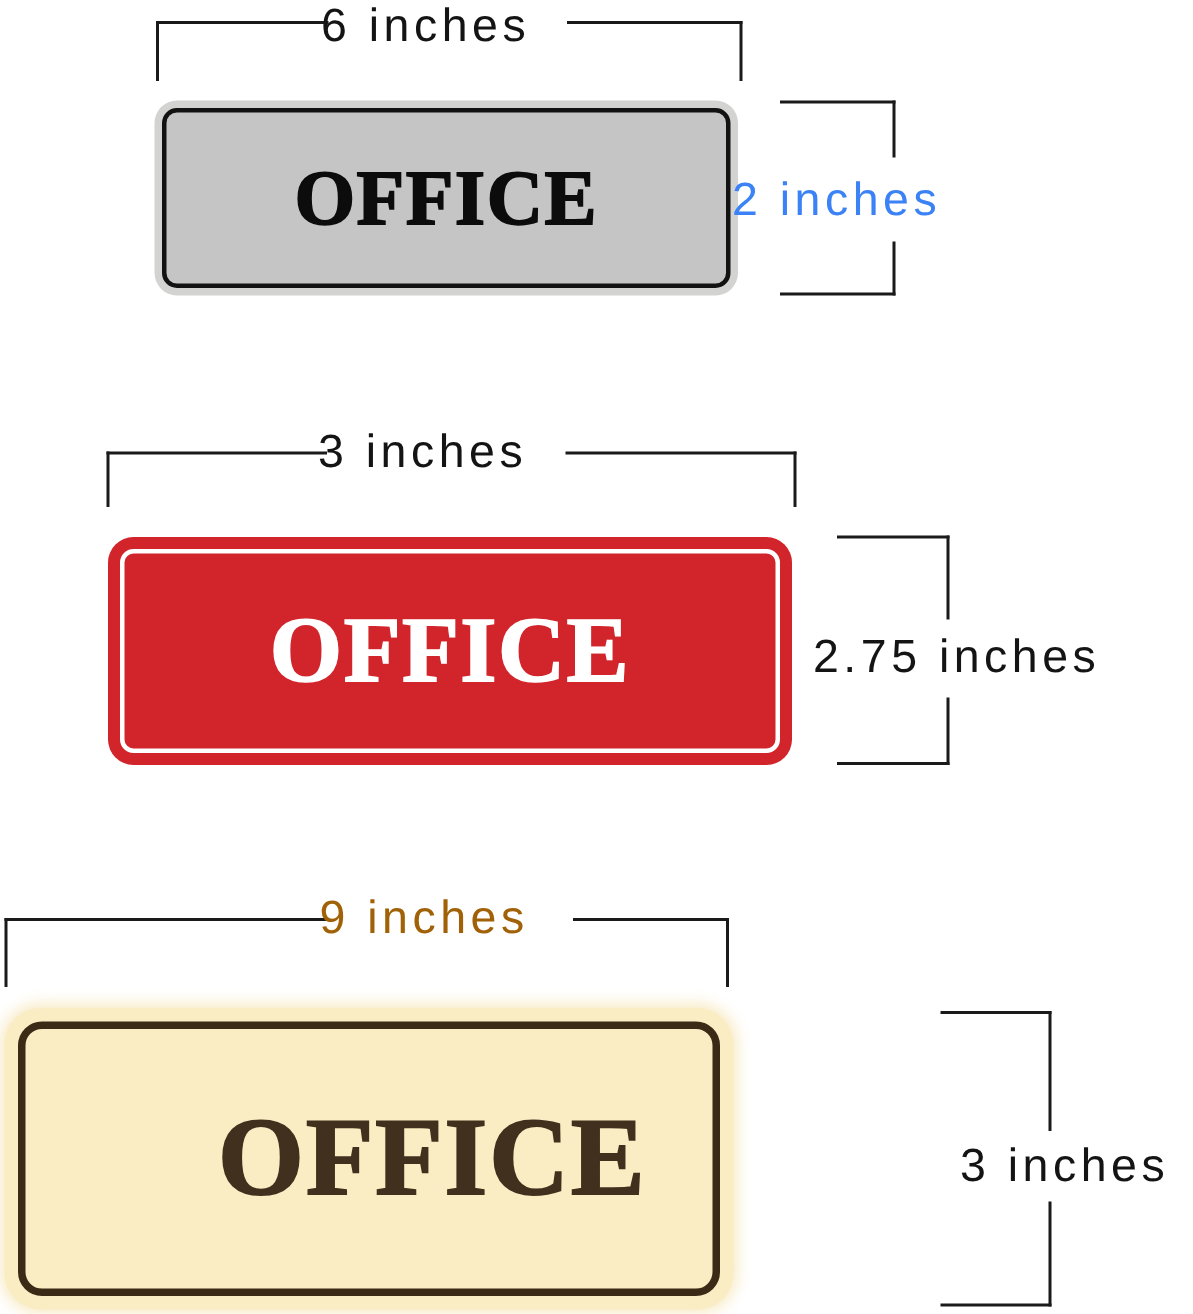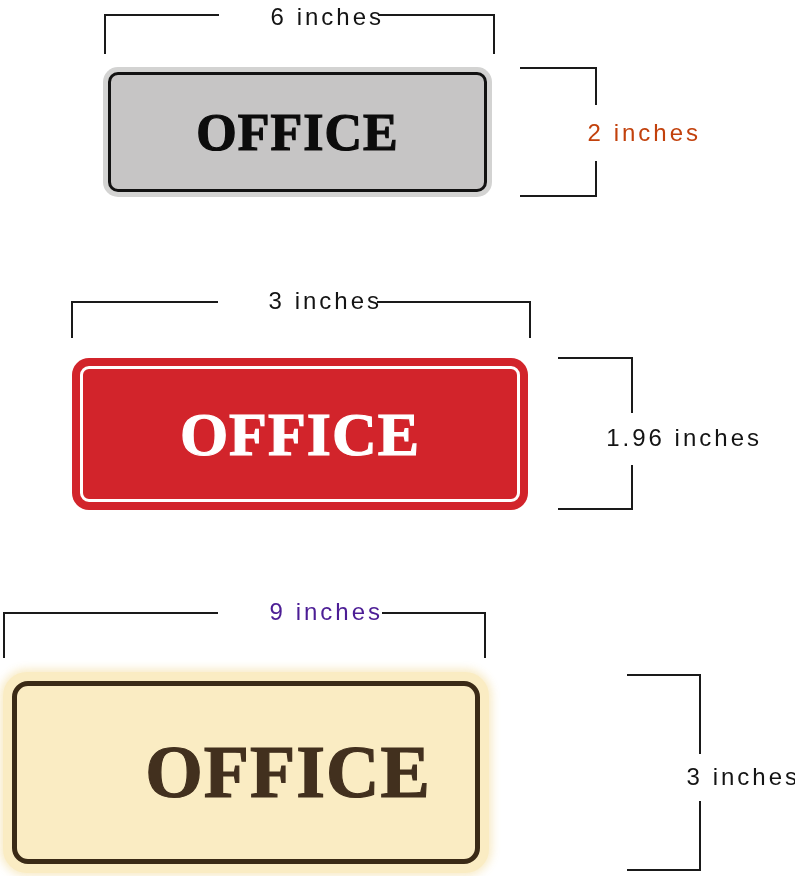--- a/index.html
+++ b/index.html
@@ -15,24 +15,24 @@
     overflow: hidden;
     font-family: "Liberation Sans", "DejaVu Sans", sans-serif;
   }
   .line {
     position: absolute;
     background: #1a1a1a;
   }
   .dim-label {
     position: absolute;
     color: #141414;
-    font-size: 24px;
+    font-size: 31px;
     line-height: 34px;
     letter-spacing: 3px;
-    text-align: right;
+    text-align: left;
     white-space: nowrap;
   }
   .sign-text {
     font-weight: bold;
     -webkit-text-stroke: 1.2px currentColor;
     letter-spacing: 1px;
     font-family: Liberation Serif, serif;
   }
   
   .sign-small {
@@ -103,50 +103,50 @@
 
   <div class="sign-small" style="background-color: rgb(211, 211, 210);">
     <div class="sign-small-face" style="background-color: rgb(198, 197, 197); border-color: rgb(18, 18, 18);">
       <span class="sign-text" style="color: rgb(12, 12, 12);">OFFICE</span>
     </div>
   </div>
 
   <div>
     <div class="line" style="left: 520px; top: 67px; width: 77px; height: 2px; background: rgb(26, 26, 26);"></div>
     <div class="line" style="left: 595px; top: 67px; width: 2px; height: 38px; background: rgb(26, 26, 26);"></div>
-    <div class="dim-label" style="left: 536px; top: 116px; width: 165px; color: #c2410c;">2 inches</div>
+    <div class="dim-label" style="left: 488px; top: 116px; width: 165px; color: #3b82f6;">2 inches</div>
     <div class="line" style="left: 595px; top: 161px; width: 2px; height: 36px; background: rgb(26, 26, 26);"></div>
     <div class="line" style="left: 520px; top: 195px; width: 77px; height: 2px; background: rgb(26, 26, 26);"></div>
   </div>
 
   <div>
     <div class="line" style="left: 71px; top: 301px; width: 2px; height: 37px; background: rgb(26, 26, 26);"></div>
     <div class="line" style="left: 71px; top: 301px; width: 147px; height: 2px; background: rgb(26, 26, 26);"></div>
     <div class="dim-label" style="left: 212px; top: 284px; width: 170px; color: rgb(20, 20, 20);">3 inches</div>
     <div class="line" style="left: 377px; top: 301px; width: 154px; height: 2px; background: rgb(26, 26, 26);"></div>
     <div class="line" style="left: 529px; top: 301px; width: 2px; height: 37px; background: rgb(26, 26, 26);"></div>
   </div>
 
   <div class="sign-medium" style="background-color: rgb(210, 36, 43);">
     <div class="sign-medium-outline" style="border-color: rgb(255, 255, 255);"></div>
     <span class="sign-text" style="color: rgb(255, 255, 255);">OFFICE</span>
   </div>
 
   <div>
     <div class="line" style="left: 558px; top: 357px; width: 75px; height: 2px; background: rgb(26, 26, 26);"></div>
     <div class="line" style="left: 631px; top: 357px; width: 2px; height: 56px; background: rgb(26, 26, 26);"></div>
-    <div class="dim-label" style="left: 542px; top: 421px; width: 220px; color: rgb(20, 20, 20);">1.96 inches</div>
+    <div class="dim-label" style="left: 542px; top: 421px; width: 220px; color: rgb(20, 20, 20);">2.75 inches</div>
     <div class="line" style="left: 631px; top: 465px; width: 2px; height: 45px; background: rgb(26, 26, 26);"></div>
     <div class="line" style="left: 558px; top: 508px; width: 75px; height: 2px; background: rgb(26, 26, 26);"></div>
   </div>
 
   <div>
     <div class="line" style="left: 3px; top: 612px; width: 2px; height: 46px; background: rgb(26, 26, 26);"></div>
     <div class="line" style="left: 3px; top: 612px; width: 215px; height: 2px; background: rgb(26, 26, 26);"></div>
-    <div class="dim-label" style="left: 213px; top: 595px; width: 170px; color: #4c1d95;">9 inches</div>
+    <div class="dim-label" style="left: 213px; top: 595px; width: 170px; color: #a16207;">9 inches</div>
     <div class="line" style="left: 382px; top: 612px; width: 104px; height: 2px; background: rgb(26, 26, 26);"></div>
     <div class="line" style="left: 484px; top: 612px; width: 2px; height: 46px; background: rgb(26, 26, 26);"></div>
   </div>
 
   <div class="sign-large" style="background-color: rgb(250, 236, 195);">
     <div class="sign-large-face" style="background-color: rgb(250, 236, 195); border-color: rgb(58, 42, 22);">
       <span class="sign-text" style="color: rgb(66, 48, 30);">OFFICE</span>
     </div>
   </div>
 

